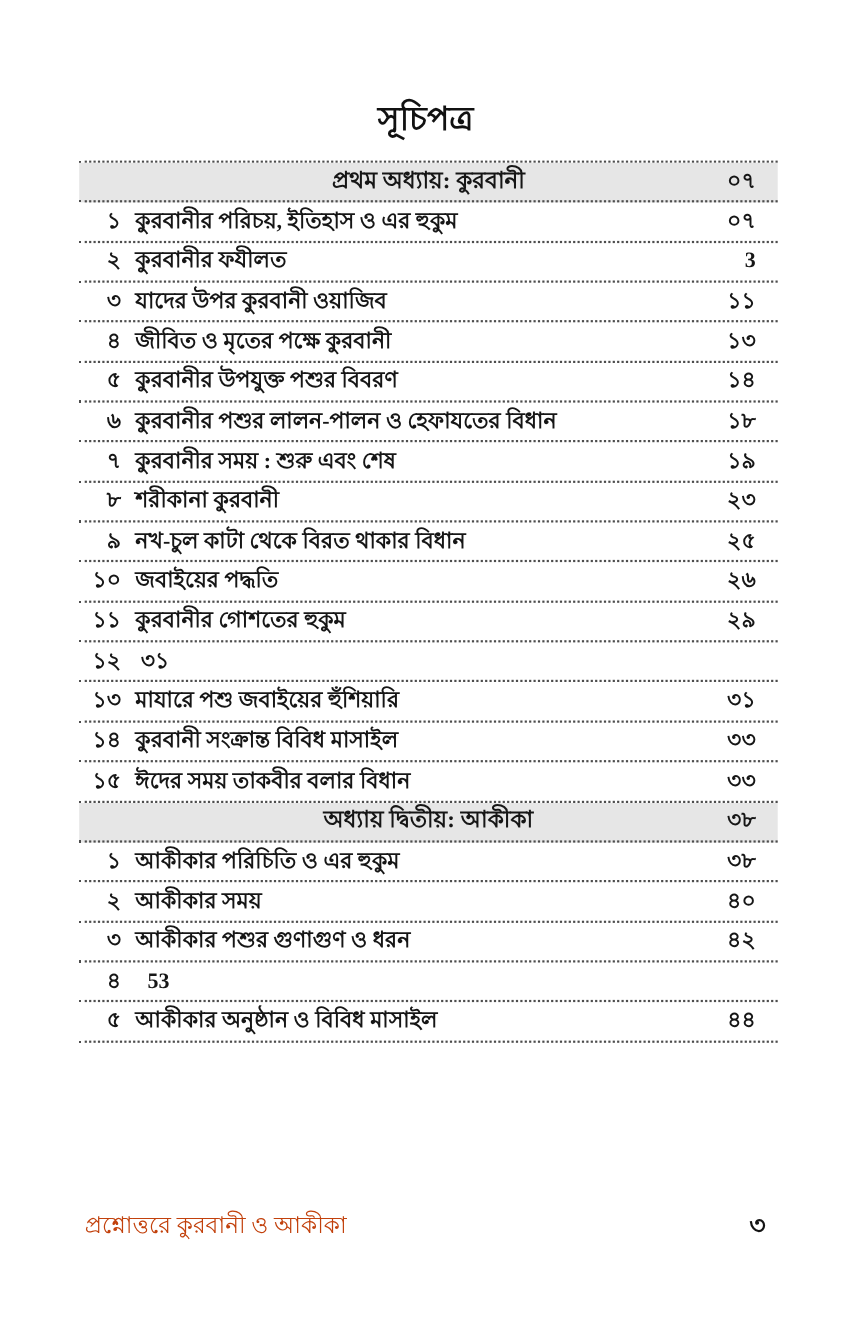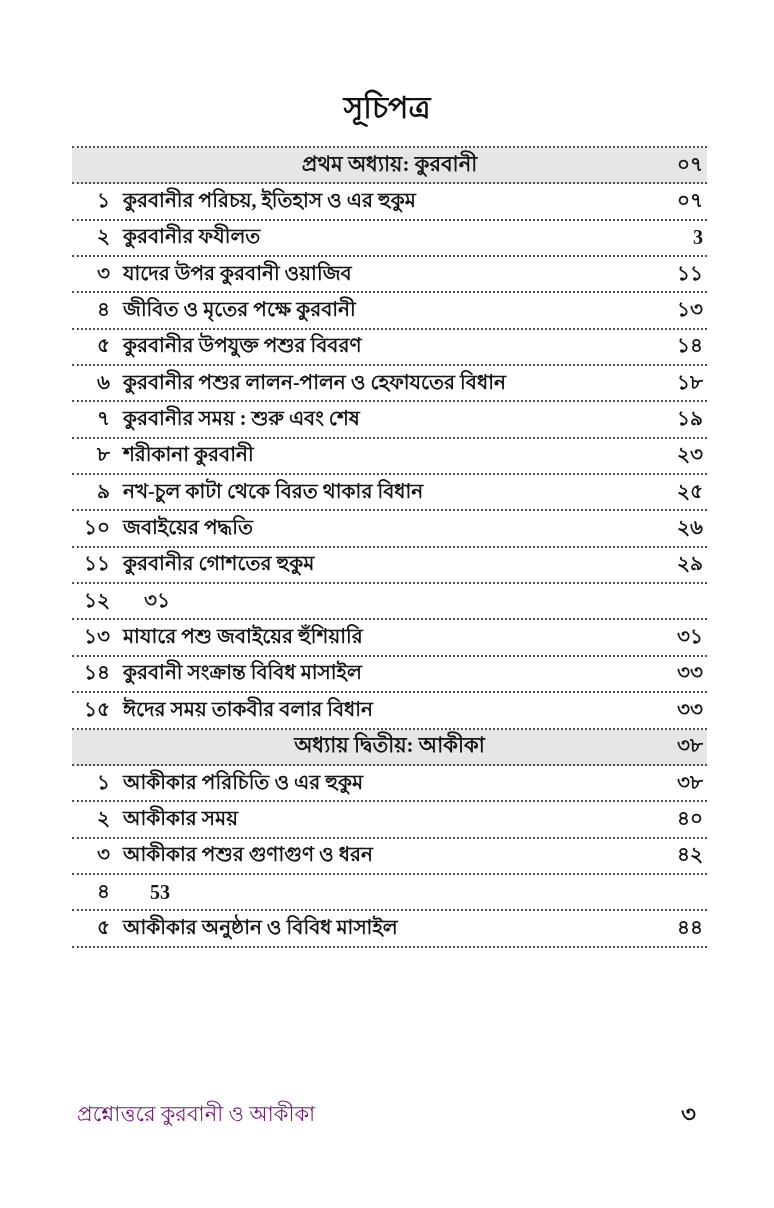--- a/index.html
+++ b/index.html
@@ -53,21 +53,21 @@
   .item-row .item-title {
     flex: 1 1 auto;
     padding-left: 13px;
     white-space: nowrap;
     overflow: hidden;
   }
   .row .page-num {
     flex: 0 0 64px;
     width: 64px;
     text-align: right;
-    padding-right: 4px;
+    padding-right: 20px;
     box-sizing: border-box;
     white-space: nowrap;
   }
   .header-row {
     background: #e6e6e6;
     position: relative;
     justify-content: center;
   }
   .header-row .header-label {
     width: 100%;
@@ -90,21 +90,21 @@
     top: 1096px;
     width: 100%;
     height: 34px;
   }
   .footer-title {
     position: absolute;
     left: 77px;
     top: 2px;
     font-size: 21px;
     font-weight: 400;
-    color: #701a75;
+    color: #c2410c;
     white-space: nowrap;
   }
   .footer-page {
     position: absolute;
     right: 78px;
     top: 0;
     font-size: 23px;
     font-weight: 700;
     color: #141414;
   }

